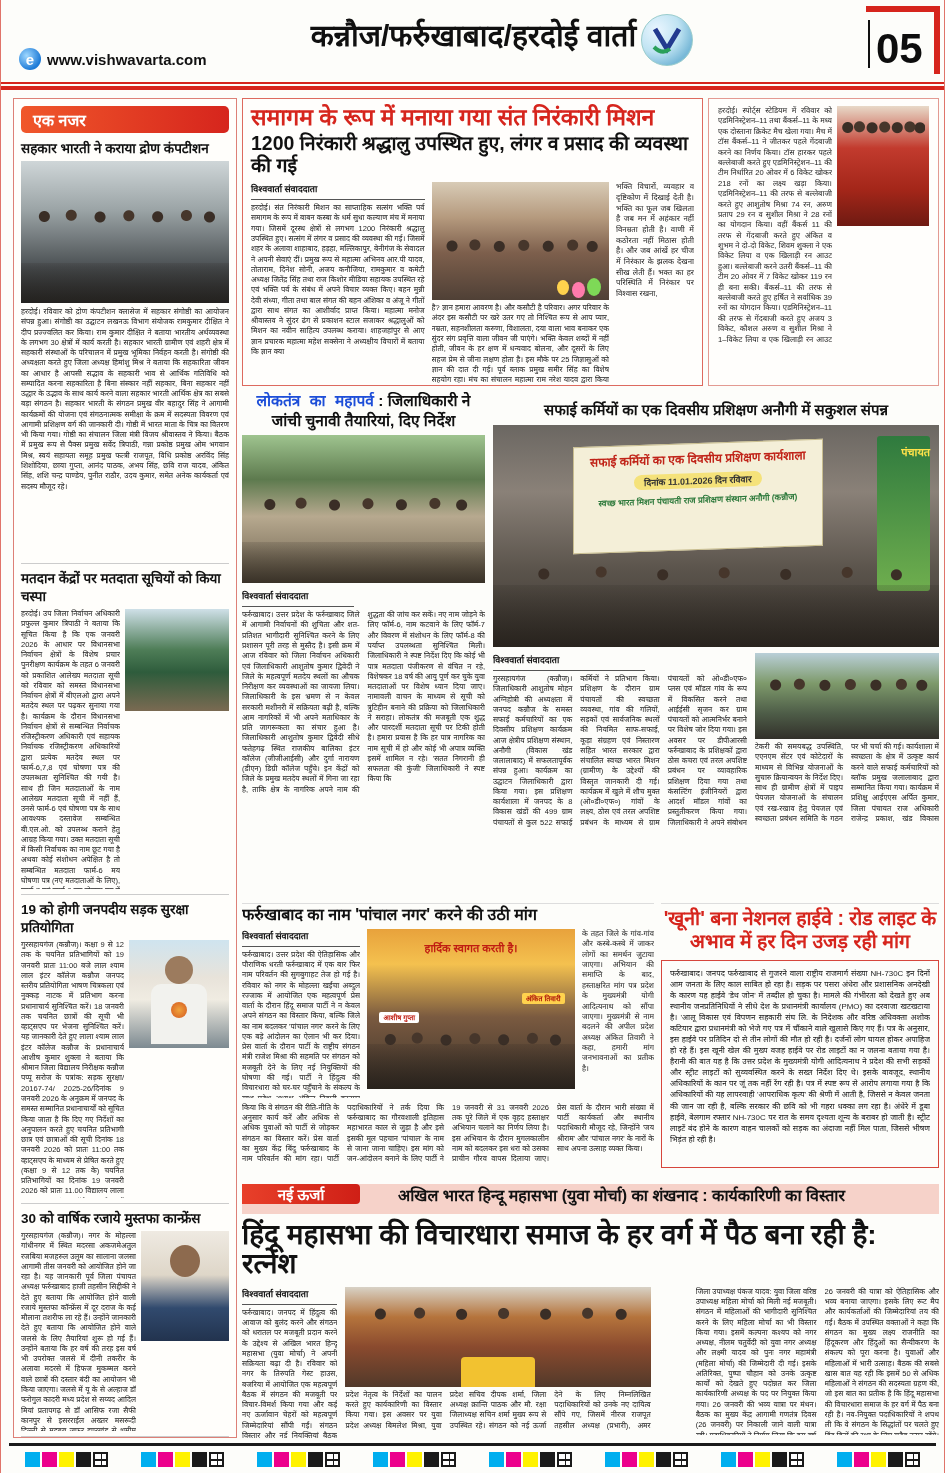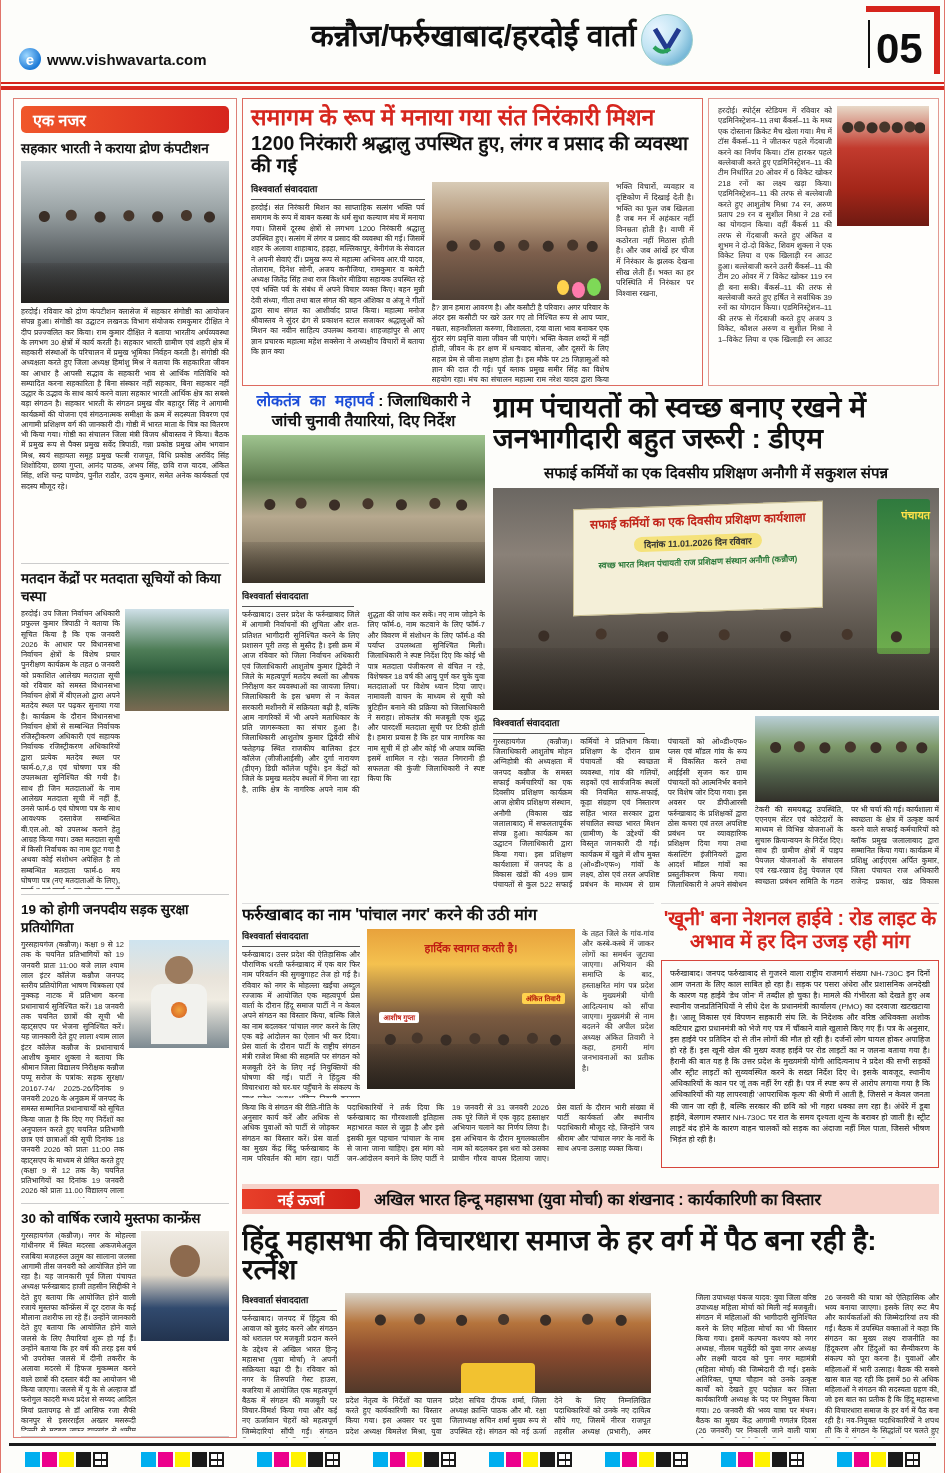--- a/index.html
+++ b/index.html
@@ -143,21 +143,20 @@
     </h2>
     <div class="photo" style="height:148px;width:100%;margin-top:5px;background:linear-gradient(180deg,#9fc48f 0%,#5d7a4e 30%,#b7a98f 55%,#6b5f4c 100%);">
         <div class="heads" style="top:38%;"></div>
         <div class="strip"></div>
       </div>
     <div class="byline" style="margin-top:6px;width:46%;">विश्ववार्ता संवाददाता</div>
     <p class="bodytxt cols2" style="height:315px;">फर्रुखाबाद। उत्तर प्रदेश के फर्रुखाबाद जिले में आगामी निर्वाचनों की शुचिता और शत-प्रतिशत भागीदारी सुनिश्चित करने के लिए प्रशासन पूरी तरह से मुस्तैद है। इसी क्रम में आज रविवार को जिला निर्वाचन अधिकारी एवं जिलाधिकारी आशुतोष कुमार द्विवेदी ने जिले के महत्वपूर्ण मतदेय स्थलों का औचक निरीक्षण कर व्यवस्थाओं का जायजा लिया। जिलाधिकारी के इस भ्रमण से न केवल सरकारी मशीनरी में सक्रियता बढ़ी है, बल्कि आम नागरिकों में भी अपने मताधिकार के प्रति जागरूकता का संचार हुआ है। जिलाधिकारी आशुतोष कुमार द्विवेदी सीधे फतेहगढ़ स्थित राजकीय बालिका इंटर कॉलेज (जीजीआईसी) और दुर्गा नारायण (डीएन) डिग्री कॉलेज पहुँचे। इन केंद्रों को जिले के प्रमुख मतदेय स्थलों में गिना जा रहा है, ताकि क्षेत्र के नागरिक अपने नाम की शुद्धता की जांच कर सकें। नए नाम जोड़ने के लिए फॉर्म-6, नाम कटवाने के लिए फॉर्म-7 और विवरण में संशोधन के लिए फॉर्म-8 की पर्याप्त उपलब्धता सुनिश्चित मिली। जिलाधिकारी ने स्पष्ट निर्देश दिए कि कोई भी पात्र मतदाता पंजीकरण से वंचित न रहे, विशेषकर 18 वर्ष की आयु पूर्ण कर चुके युवा मतदाताओं पर विशेष ध्यान दिया जाए। नामावली वाचन के माध्यम से सूची को त्रुटिहीन बनाने की प्रक्रिया को जिलाधिकारी ने सराहा। लोकतंत्र की मजबूती एक शुद्ध और पारदर्शी मतदाता सूची पर टिकी होती है। हमारा प्रयास है कि हर पात्र नागरिक का नाम सूची में हो और कोई भी अपात्र व्यक्ति इसमें शामिल न रहे। 'सतत निगरानी ही सफलता की कुंजी' जिलाधिकारी ने स्पष्ट किया कि</p>
   </div>
 
   <div class="abs" style="left:492px;top:392px;width:446px;height:508px;overflow:hidden;">
-    <h1 style="font-size:28px;line-height:1.12;">ग्राम पंचायतों को स्वच्छ बनाए रखने में जनभागीदारी बहुत जरूरी : डीएम</h1>
     <h3 style="font-size:15px;text-align:center;margin-top:7px;">सफाई कर्मियों का एक दिवसीय प्रशिक्षण अनौगी में सकुशल संपन्न</h3>
     <div class="photo" style="height:222px;width:100%;margin-top:6px;background:linear-gradient(180deg,#6b6762 0%,#8a8178 30%,#5b544c 65%,#3a352f 100%);">
       <div class="banner" style="left:18%;top:8%;width:56%;height:48%;transform:skewY(-2deg);padding-top:6px;">
         <div style="color:#c02318;font-weight:bold;font-size:12px;">सफाई कर्मियों का एक दिवसीय प्रशिक्षण कार्यशाला</div>
         <div style="display:inline-block;background:#f5e27a;color:#333;font-weight:bold;font-size:9px;border-radius:8px;padding:1px 10px;margin-top:6px;">दिनांक 11.01.2026 दिन रविवार</div>
         <div style="color:#2e7a3c;font-weight:bold;font-size:8.5px;margin-top:6px;">स्वच्छ भारत मिशन पंचायती राज प्रशिक्षण संस्थान अनौगी (कन्नौज)</div>
       </div>
       <div class="abs" style="right:2%;top:5%;width:12%;height:70%;background:linear-gradient(180deg,#2f7a3e,#6fae4e);border-radius:3px;text-align:right;font-family:Liberation Serif, serif;">
         <span style="color:#ffe24a;font-weight:bold;font-size:11px;display:block;margin-top:8px;">पंचायत</span>
       </div>
@@ -202,25 +201,25 @@
   </div>
 
   <div class="abs" style="left:660px;top:903px;width:278px;height:276px;overflow:hidden;border-top:1px solid #ddd;padding-top:3px;">
     <h2 style="font-size:19.5px;color:#d6251d;line-height:1.2;text-align:center;">'खूनी' बना नेशनल हाईवे : रोड लाइट के अभाव में हर दिन उजड़ रही मांग</h2>
     <div class="box" style="margin-top:6px;padding:7px 8px;height:208px;overflow:hidden;border-color:#d6463c;">
       <p class="bodytxt" style="font-size:7.9px;line-height:1.4;">फर्रुखाबाद। जनपद फर्रुखाबाद से गुजरने वाला राष्ट्रीय राजमार्ग संख्या NH-730C इन दिनों आम जनता के लिए काल साबित हो रहा है। सड़क पर पसरा अंधेरा और प्रशासनिक अनदेखी के कारण यह हाईवे 'डेथ जोन' में तब्दील हो चुका है। मामले की गंभीरता को देखते हुए अब स्थानीय जनप्रतिनिधियों ने सीधे देश के प्रधानमंत्री कार्यालय (PMO) का दरवाजा खटखटाया है। 'आलू विकास एवं विपणन सहकारी संघ लि. के निदेशक और वरिष्ठ अधिवक्ता अशोक कटियार द्वारा प्रधानमंत्री को भेजे गए पत्र में चौंकाने वाले खुलासे किए गए हैं। पत्र के अनुसार, इस हाईवे पर प्रतिदिन दो से तीन लोगों की मौत हो रही है। दर्जनों लोग घायल होकर अपाहिज हो रहे हैं। इस खूनी खेल की मुख्य वजह हाईवे पर रोड लाइटों का न जलना बताया गया है। हैरानी की बात यह है कि उत्तर प्रदेश के मुख्यमंत्री योगी आदित्यनाथ ने प्रदेश की सभी सड़कों और स्ट्रीट लाइटों को सुव्यवस्थित करने के सख्त निर्देश दिए थे। इसके बावजूद, स्थानीय अधिकारियों के कान पर जूं तक नहीं रेंग रही है। पत्र में स्पष्ट रूप से आरोप लगाया गया है कि अधिकारियों की यह लापरवाही 'आपराधिक कृत्य' की श्रेणी में आती है, जिससे न केवल जनता की जान जा रही है, बल्कि सरकार की छवि को भी गहरा धक्का लग रहा है। अंधेरे में डूबा हाईवे, बेलगाम रफ्तार NH-730C पर रात के समय दृश्यता शून्य के बराबर हो जाती है। स्ट्रीट लाइटें बंद होने के कारण वाहन चालकों को सड़क का अंदाजा नहीं मिल पाता, जिससे भीषण भिड़ंत हो रही है।</p>
     </div>
   </div>
 
   <div class="abs" style="left:241px;top:1184px;width:697px;height:254px;overflow:hidden;">
-    <div style="display:flex;align-items:center;height:30px;background:#f6d2c9;">
+    <div style="display:flex;align-items:flex-start;height:30px;background:#f6d2c9;">
       <span style="width:118px;background:linear-gradient(90deg,#e8402a,#cf1f16);color:#fff;font-weight:bold;font-size:15px;display:flex;align-items:center;justify-content:center;border-radius:0 4px 4px 0;">नई ऊर्जा</span>
-      <span style="font-size:16px;font-weight:bold;display:flex;align-items:center;padding-left:14px;color:#111;">अखिल भारत हिन्दू महासभा (युवा मोर्चा) का शंखनाद : कार्यकारिणी का विस्तार</span>
-    </div>
-    <h1 style="font-size:28px;margin-top:12px;line-height:1.05;">हिंदू महासभा की विचारधारा समाज के हर वर्ग में पैठ बना रही है: रत्नेश</h1>
+      <span style="font-size:16px;font-weight:bold;display:flex;align-items:center;padding-left:14px;color:#111;margin-left:24px;">अखिल भारत हिन्दू महासभा (युवा मोर्चा) का शंखनाद : कार्यकारिणी का विस्तार</span>
+    </div>
+    <h1 style="font-size:28px;margin-top:6px;line-height:1.05;">हिंदू महासभा की विचारधारा समाज के हर वर्ग में पैठ बना रही है: रत्नेश</h1>
     <div style="display:flex;gap:8px;margin-top:8px;">
       <div style="width:15%;">
         <div class="byline">विश्ववार्ता संवाददाता</div>
         <p class="bodytxt" style="height:130px;">फर्रुखाबाद। जनपद में हिंदुत्व की आवाज को बुलंद करने और संगठन को धरातल पर मजबूती प्रदान करने के उद्देश्य से अखिल भारत हिन्दू महासभा (युवा मोर्चा) ने अपनी सक्रियता बढ़ा दी है। रविवार को नगर के तिरुपति गेस्ट हाउस, बजरिया में आयोजित एक महत्वपूर्ण बैठक में संगठन की मजबूती पर विचार-विमर्श किया गया और कई नए ऊर्जावान चेहरों को महत्वपूर्ण जिम्मेदारियां सौंपी गईं। संगठन विस्तार और नई नियुक्तियां बैठक की अध्यक्षता युवा जिलाध्यक्ष रत्नेश तिवारी (मोनू) की उपस्थिति में हुई, जबकि संचालन युवा जिला महामंत्री संतोष द्विवेदी ने किया। बैठक के दौरान</p>
       </div>
       <div style="width:48%;">
         <div class="photo" style="height:100px;width:100%;background:linear-gradient(180deg,#d8d2c6 0%,#b5743c 30%,#8a4a2e 60%,#51392a 100%);">
           <div class="heads" style="top:18%;"></div>
           <span class="abs" style="left:38%;bottom:0;width:24%;height:30%;background:#f2c230;border-radius:4px 4px 0 0;"></span>
         </div>

